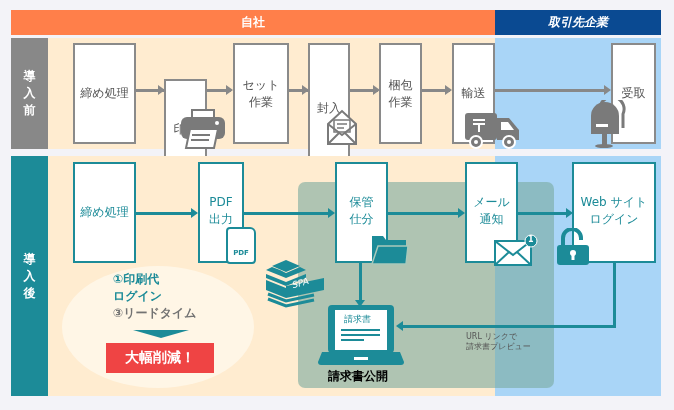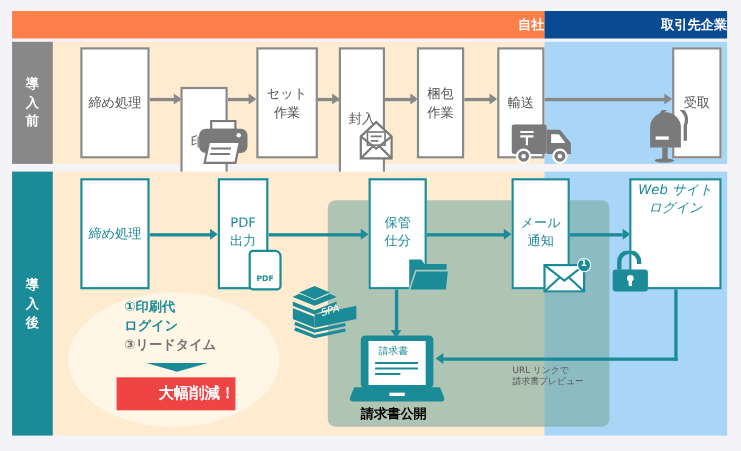--- a/index.html
+++ b/index.html
@@ -1,34 +1,34 @@
 <!DOCTYPE html>
 <html><head>
 <meta charset="utf-8">
 <style>
   html, body { margin:0; padding:0; }
   body { width:674px; height:410px; background:#f3f3f8; position:relative; overflow:hidden;
          font-family:"DejaVu Sans","Liberation Sans",sans-serif; }
   .abs { position:absolute; }
-  .hdr { color:#fff; font-weight:bold; font-size:12px; display:flex; align-items:center; justify-content:flex-end; }
+  .hdr { color:#fff; font-weight:bold; font-size:12px; display:flex; align-items:center; justify-content:center; }
   .rowlabel { color:#fff; font-weight:bold; font-size:12px; display:flex; flex-direction:column; align-items:center; justify-content:center; line-height:17px; }
   .box { background:#fff; box-sizing:border-box; display:flex; align-items:center; justify-content:center; text-align:center; font-size:12px; line-height:17px; }
   .box.gray { border:2px solid #8a8a8a; color:#555; }
   .box.teal { border:2px solid #1c8b98; color:#1c8b98; }
   .hline, .vline { position:absolute; }
   .arrow-r { position:absolute; width:0; height:0; border-top:5px solid transparent; border-bottom:5px solid transparent; }
   .txt { position:absolute; white-space:pre; }
 </style>
 </head>
 <body>
 
 <div class="abs hdr" style="left:11px;top:10px;width:484px;height:25px;background:#ff7f4a;">
     <span>自社</span>
   </div>
-<div class="abs hdr" style="left:495px;top:10px;width:166px;height:25px;background:#0a4a92;">
+<div class="abs hdr" style="left:495px;top:10px;width:166px;height:25px;background:#0a4a92;font-style:italic;">
     <span>取引先企業</span>
   </div>
 
 <div class="abs" style="left:48px;top:38px;width:447px;height:111px;background:#ffecd0;"></div>
 <div class="abs" style="left:495px;top:38px;width:166px;height:111px;background:#a9d5f7;"></div>
 <div class="abs rowlabel" style="left:11px;top:38px;width:37px;height:111px;background:#888;">
   <span>導</span>
   <span>入</span>
   <span>前</span>
 </div>
@@ -146,21 +146,21 @@
 出力</span>
   </div>
 <div class="abs box teal" style="left:335px;top:162px;width:53px;height:101px;align-items:flex-start;padding-top:30px;">
     <span style="white-space:pre">保管
 仕分</span>
   </div>
 <div class="abs box teal" style="left:465px;top:162px;width:53px;height:101px;align-items:flex-start;padding-top:30px;">
     <span style="white-space:pre">メール
 通知</span>
   </div>
-<div class="abs box teal" style="left:572px;top:162px;width:84px;height:101px;align-items:flex-start;font-style:italic;">
+<div class="abs box teal" style="left:572px;top:162px;width:84px;height:101px;align-items:flex-start;padding-top:30px;">
     <span style="white-space:pre">Web サイト
 ログイン</span>
   </div>
 
 <div class="abs" style="left:226px;top:227px;width:30px;height:37px;box-sizing:border-box;border:2px solid #1c8b98;border-radius:4px 6px 4px 4px;background:#fff;display:flex;align-items:flex-end;justify-content:center;padding-bottom:5px;">
   <span style="font-size:7px;font-weight:bold;color:#1c8b98;">PDF</span>
 </div>
 <svg class="abs" style="left:370px;top:234px;" width="40" height="32" viewBox="0 0 40 32">
   <path d="M2 2 L13 2 L16 6 L36 6 L36 30 L2 30 Z" fill="#1c8b98"></path>
   <path d="M8 12 L38 12 L36 30 L2 30 Z" fill="#1c8b98" stroke="#a9c9bb" stroke-width="1.5"></path>

